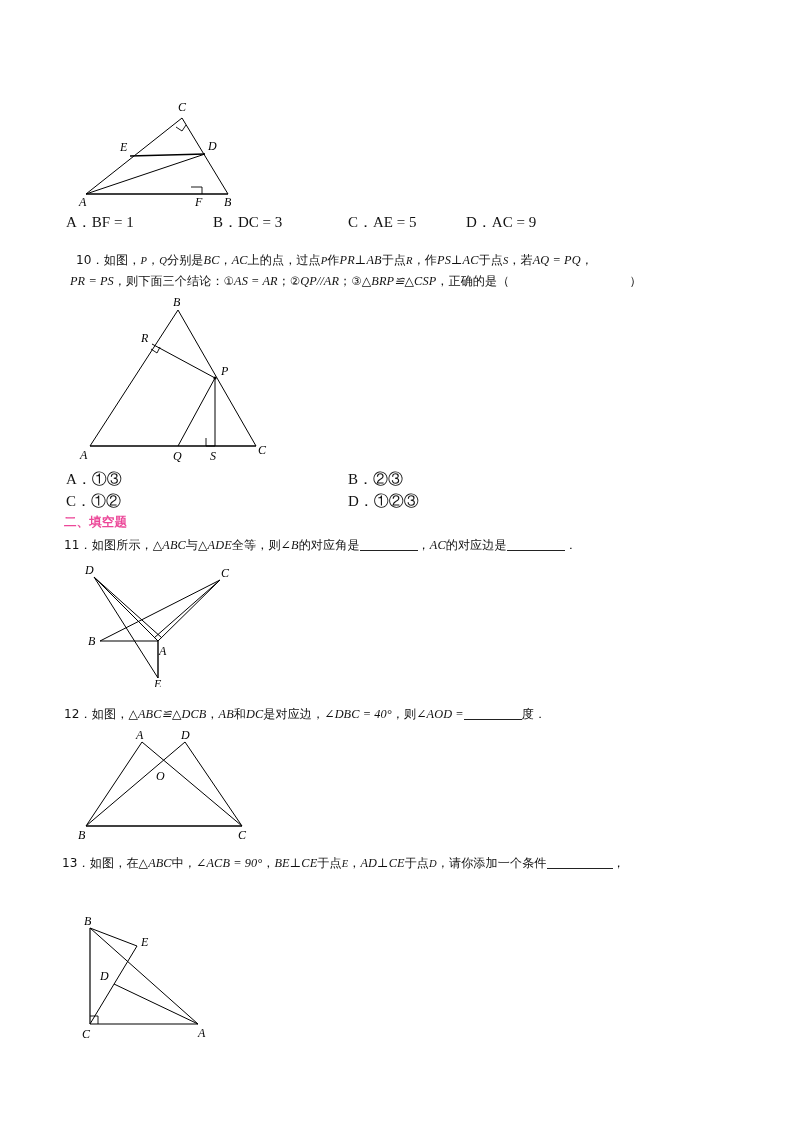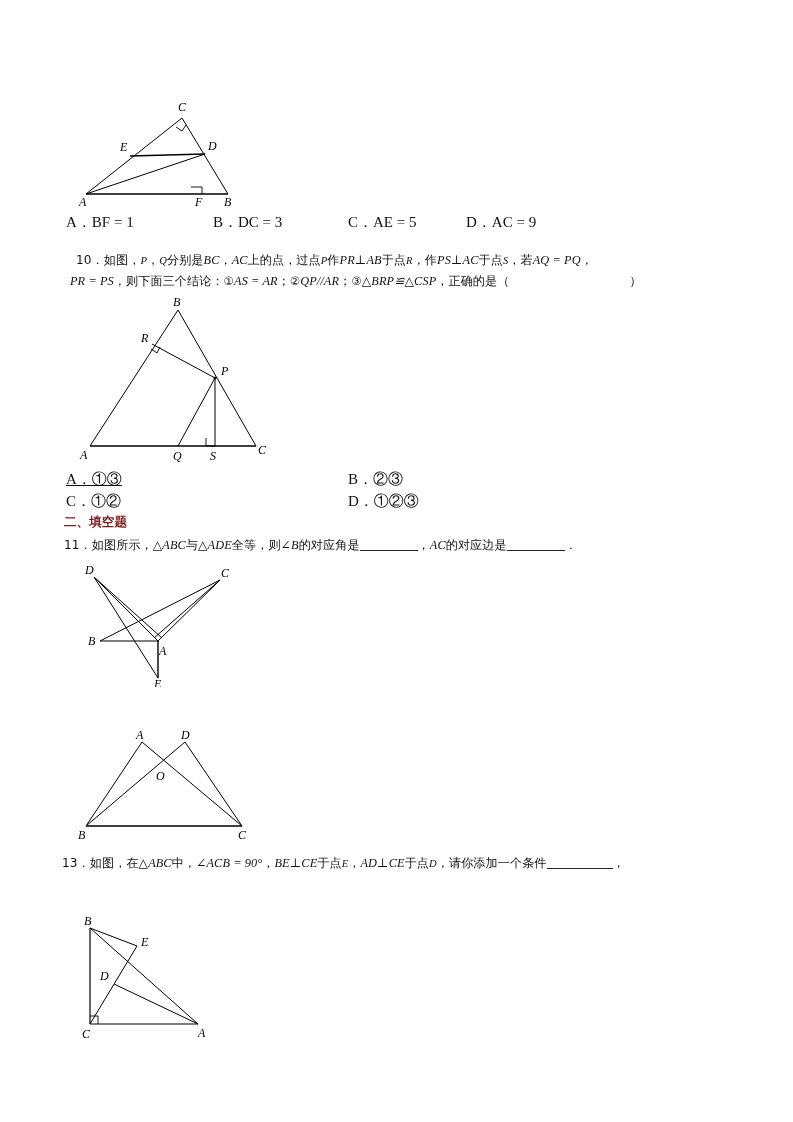--- a/index.html
+++ b/index.html
@@ -41,21 +41,21 @@
   .qline .cn {
     font-family: "DejaVu Sans", "Liberation Sans", sans-serif;
     font-style: normal;
     font-size: 12.1px;
   }
   .sec-head {
     position: absolute;
     font-family: "DejaVu Sans", "Liberation Sans", sans-serif;
     font-weight: bold;
     font-size: 12.6px;
-    color: #7f1d1d;
+    color: #ec4899;
     white-space: nowrap;
   }
   .opt {
     position: absolute;
     font-size: 15px;
     white-space: nowrap;
     color: #111111;
   }
   .blank {
     display: inline-block;
@@ -159,21 +159,21 @@
       <text class="lbl" x="95" y="10">B</text>
       <text class="lbl" x="63" y="46">R</text>
       <text class="lbl" x="143" y="79">P</text>
       <text class="lbl" x="2" y="163">A</text>
       <text class="lbl" x="95" y="164">Q</text>
       <text class="lbl" x="132" y="164">S</text>
       <text class="lbl" x="180" y="158">C</text>
     </svg>
   </div>
 
-  <div class="opt" style="left:66px; top:470px;text-decoration:underline;">
+  <div class="opt" style="left:66px; top:470px;">
     <span>A．①③</span>
   </div>
   <div class="opt" style="left:348px; top:470px;">
     <span>B．②③</span>
   </div>
   <div class="opt" style="left:66px; top:492px;">
     <span>C．①②</span>
   </div>
   <div class="opt" style="left:348px; top:492px;">
     <span>D．①②③</span>
@@ -199,20 +199,23 @@
       <line x1="14" y1="15" x2="82" y2="76" stroke="#000" stroke-width="1"></line>
       <line x1="140" y1="18" x2="74" y2="76" stroke="#000" stroke-width="1"></line>
       <text class="lbl" x="5" y="12">D</text>
       <text class="lbl" x="141" y="15">C</text>
       <text class="lbl" x="8" y="83">B</text>
       <text class="lbl" x="79" y="93">A</text>
       <text class="lbl" x="74" y="126">E</text>
     </svg>
   </div>
 
+  <div class="qline" style="left:64px; top:704px;">
+    <span class="cn">12．</span><span class="cn">如图，</span><span class="it">△ABC≌△DCB</span><span class="cn">，</span><span class="it">AB</span><span class="cn">和</span><span class="it">DC</span><span class="cn">是对应边，</span><span class="it">∠DBC = 40°</span><span class="cn">，则</span><span class="it">∠AOD =</span><span class="blank" style="width:58px;"></span><span class="cn">度．</span>
+  </div>
 
   <div class="fig" style="left:72px; top:728px;">
     <svg width="190" height="112" viewBox="0 0 190 112">
 
       <line x1="14" y1="98" x2="170" y2="98" stroke="#000" stroke-width="1.4"></line>
 
       <line x1="14" y1="98" x2="70" y2="14" stroke="#000" stroke-width="1"></line>
 
       <line x1="70" y1="14" x2="170" y2="98" stroke="#000" stroke-width="1"></line>
 

